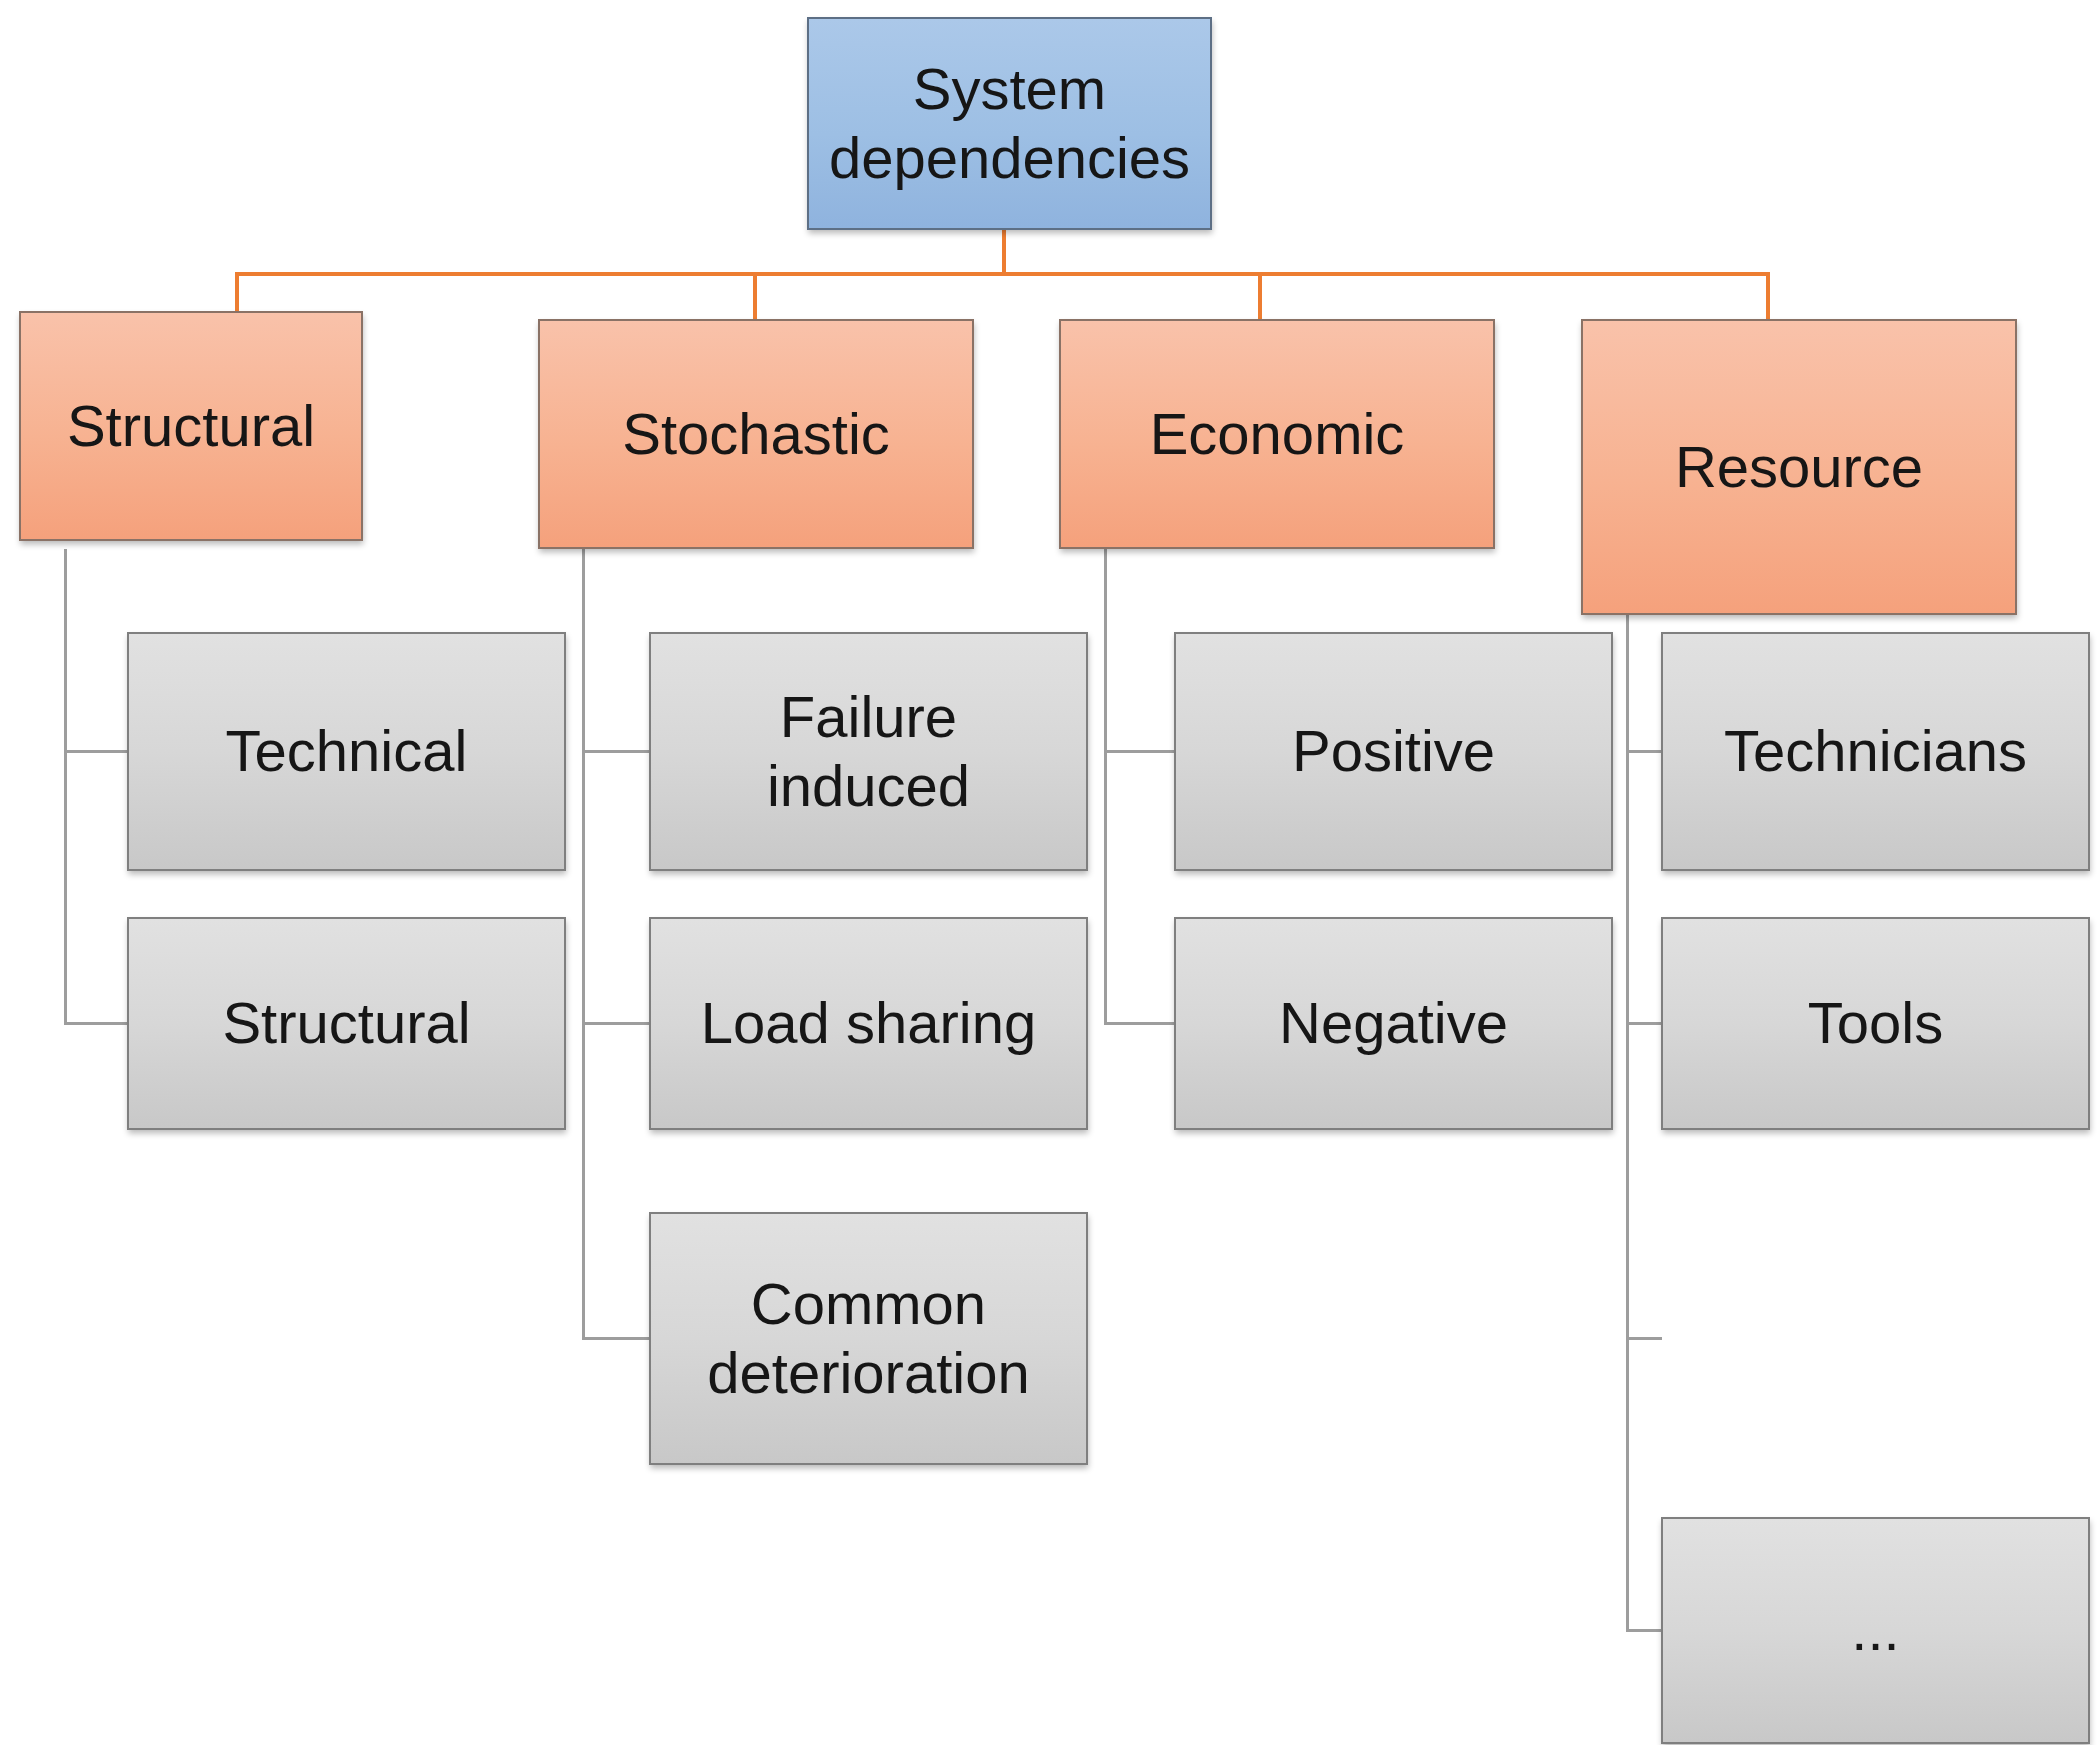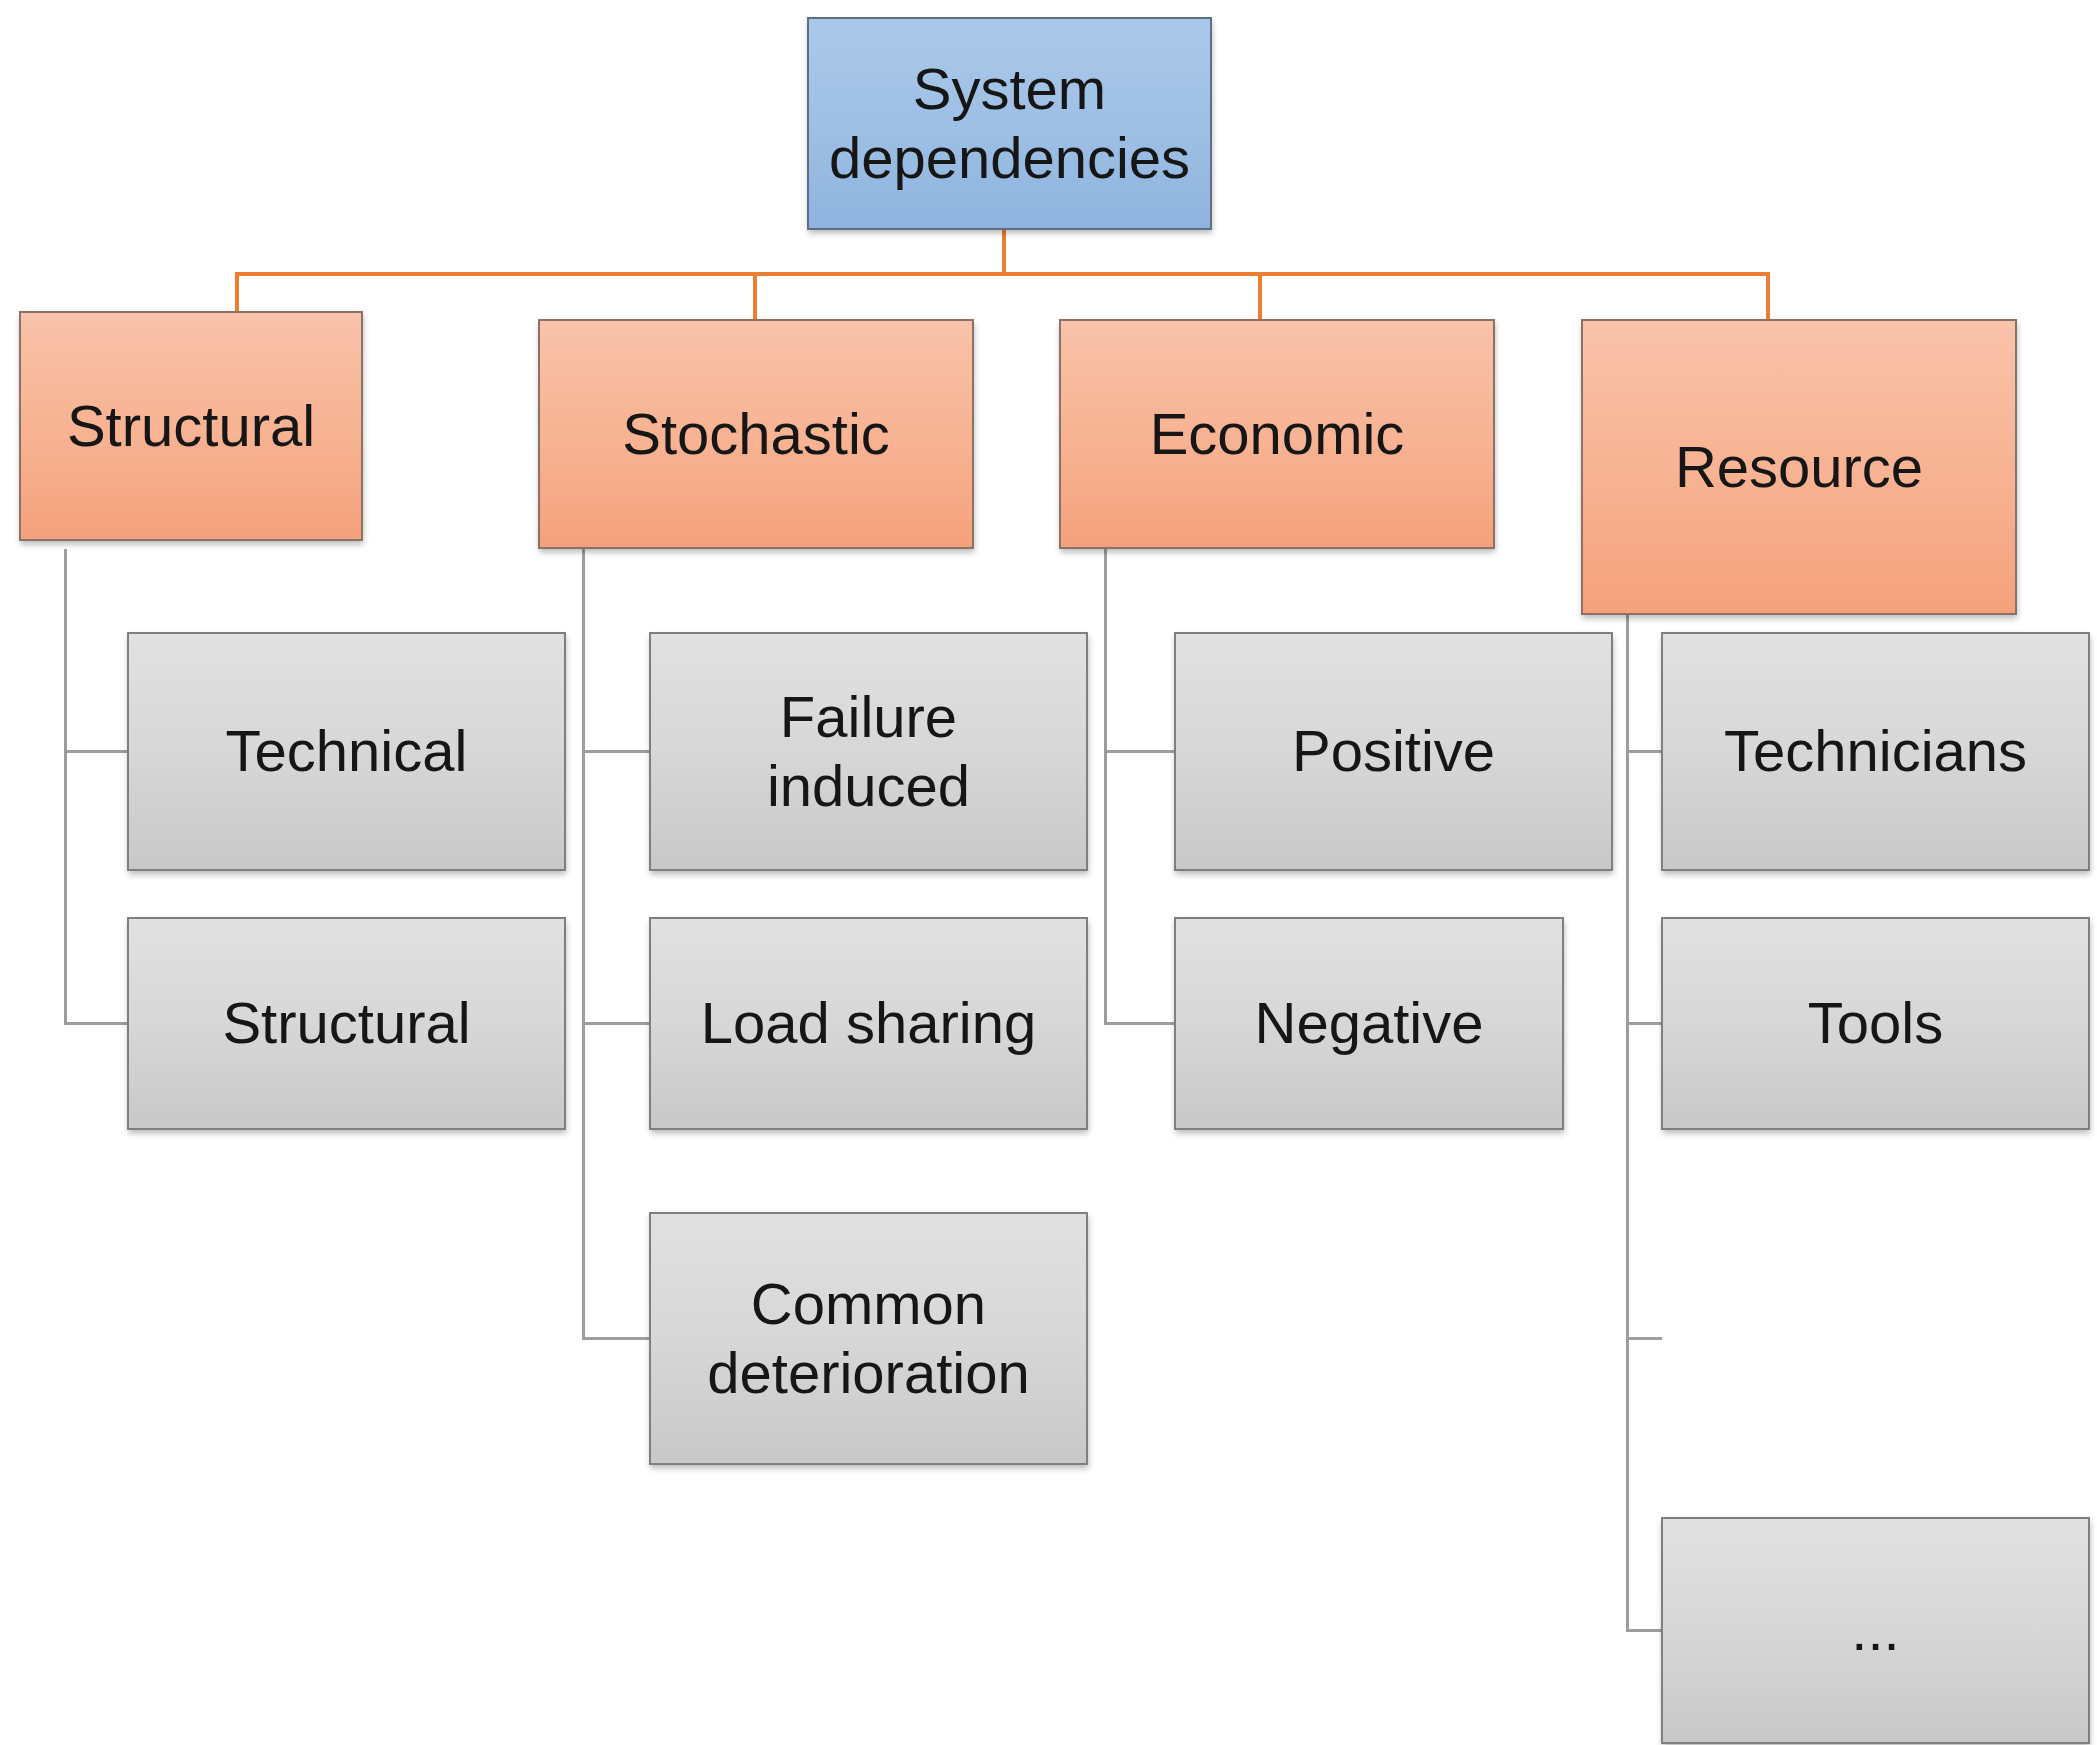--- a/index.html
+++ b/index.html
@@ -110,21 +110,21 @@
     <span>Load sharing</span>
   </div>
   <div class="node node-child" style="left:649px; top:1212px; width:439px; height:253px;">
     <span>Common
 deterioration</span>
   </div>
 
   <div class="node node-child" style="left:1174px; top:632px; width:439px; height:239px;">
     <span>Positive</span>
   </div>
-  <div class="node node-child" style="left:1174px; top:917px; width:390px; height:213px;">
+  <div class="node node-child" style="left:1174px; top:917px; width:439px; height:213px;">
     <span>Negative</span>
   </div>
 
   <div class="node node-child" style="left:1661px; top:632px; width:429px; height:239px;">
     <span>Technicians</span>
   </div>
   <div class="node node-child" style="left:1661px; top:917px; width:429px; height:213px;">
     <span>Tools</span>
   </div>
   <div class="node node-child" style="left:1661px; top:1517px; width:429px; height:227px;">

